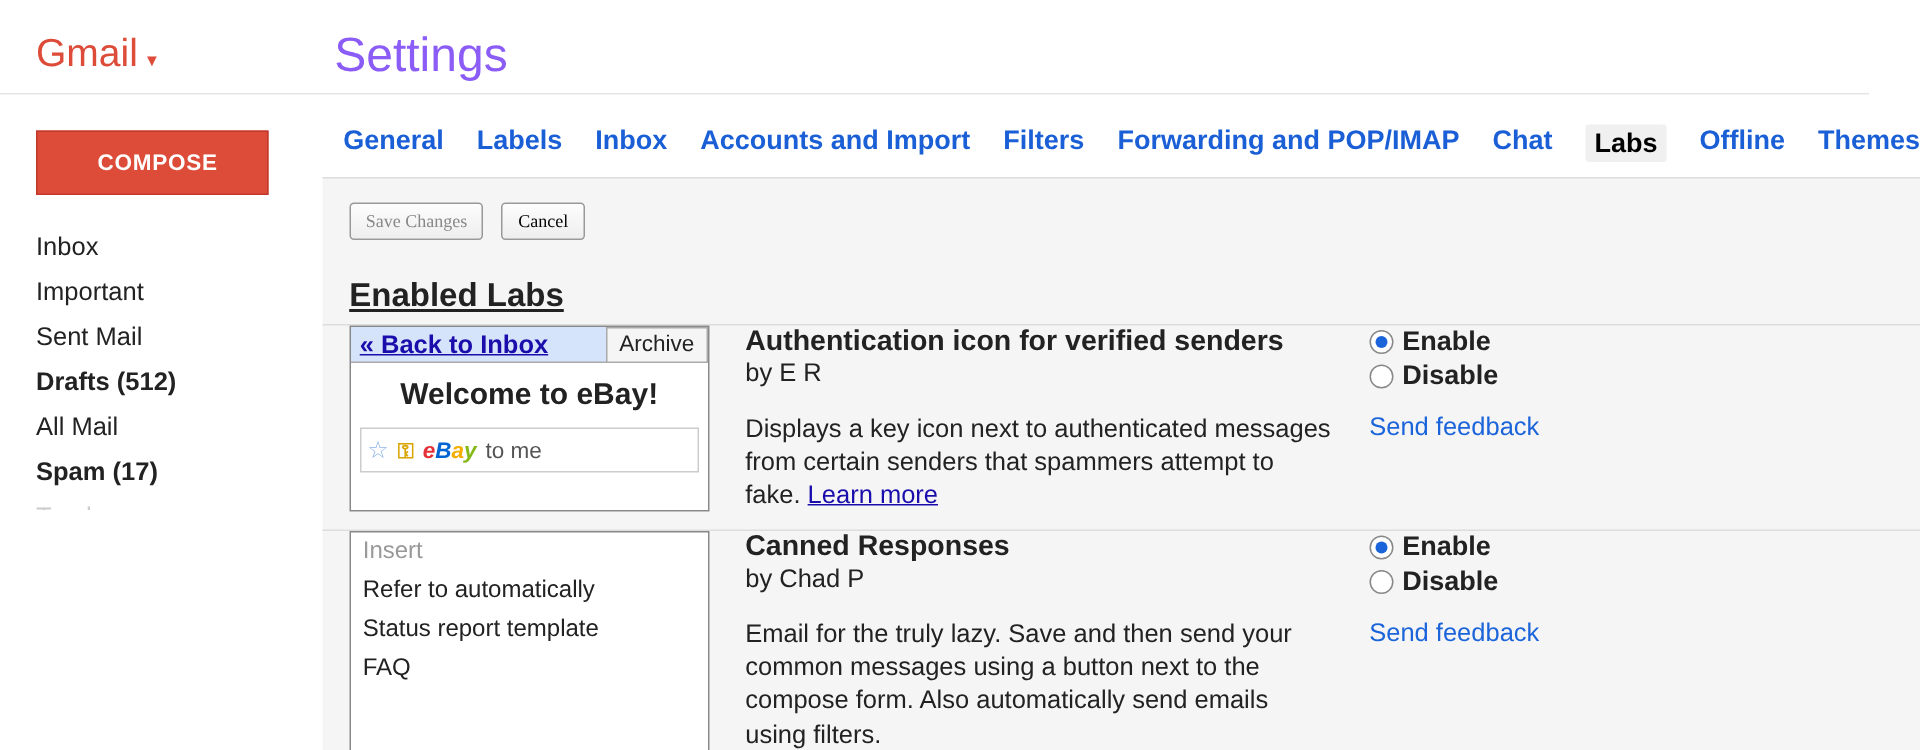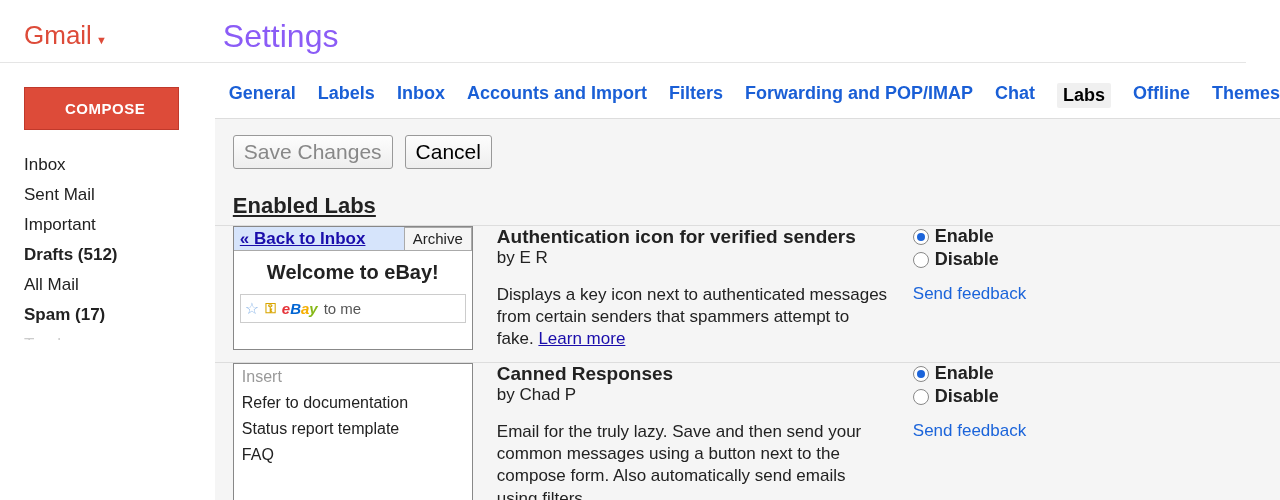--- a/index.html
+++ b/index.html
@@ -12,21 +12,21 @@
   .nav-item { font-size: 17px; padding: 5px 0; cursor: pointer; color: #222; }
   .nav-item.bold { font-weight: bold; }
   .main { flex: 1; padding: 18px 0 0 0; position: relative; }
   .page-title { font-size: 32px; font-weight: 400; color: #8b5cf6; margin-left: 12px; margin-bottom: 18px; }
   .topline { border-bottom: 1px solid #e5e5e5; width: 1280px; position: absolute; top: 62px; left: -245px; }
   .tabs { display: flex; gap: 22px; padding: 10px 0 10px 18px; font-size: 18px; font-weight: bold; flex-wrap: nowrap; }
   .tab { color: #1a5fd6; cursor: pointer; white-space: nowrap; }
   .tab.active { color: #000; background: #f0f0f0; padding: 2px 6px; border-radius: 2px; }
   .content-area { background: #f5f5f5; border-top: 1px solid #ddd; padding: 16px 0 0 0; min-height: 400px; margin-left: 4px; }
   .button-row { display: flex; gap: 12px; padding-left: 18px; margin-bottom: 24px; }
-  .gbtn { font-size: 21px; padding: 4px 10px; border: 1px solid #999; border-radius: 3px; background: linear-gradient(#fdfdfd,#eee); cursor: pointer; font-family: Liberation Sans, sans-serif; }
+  .gbtn { font-size: 12px; padding: 4px 10px; border: 1px solid #999; border-radius: 3px; background: linear-gradient(#fdfdfd,#eee); cursor: pointer; font-family: Liberation Serif, serif; }
   .gbtn.save { color: #888; }
   .section-header { font-size: 22px; font-weight: bold; padding-left: 18px; margin-bottom: 6px; text-decoration: underline; }
   .lab-row { display: flex; border-top: 1px solid #ddd; padding: 0 0 12px 0; }
   .lab-thumb { width: 240px; border: 1px solid #888; background: #fff; margin-left: 18px; font-size: 15px; min-height: 100px; position: relative; }
   .lab-desc { flex: 1; padding: 0 24px; max-width: 440px; }
   .lab-title { font-size: 19px; font-weight: bold; }
   .lab-by { font-size: 17px; margin-bottom: 16px; }
   .lab-body { font-size: 17px; line-height: 1.3; }
   .link { color: #1a0dab; text-decoration: underline; cursor: pointer; }
   .lab-controls { width: 240px; padding-top: 0; font-size: 18px; }
@@ -56,22 +56,22 @@
 
 <div class="container">
   <div class="sidebar">
     <div class="brand">
       <span>Gmail</span>
       <span class="brand-caret">▼</span>
     </div>
     <button class="compose-btn">COMPOSE</button>
     <div id="nav-list">
         <div class="nav-item">Inbox</div>
+        <div class="nav-item">Important</div>
         <div class="nav-item">Sent Mail</div>
-        <div class="nav-item">Important</div>
         <div class="nav-item bold">Drafts (512)</div>
         <div class="nav-item">All Mail</div>
         <div class="nav-item bold">Spam (17)</div>
         <div class="nav-item" style="color: rgb(204, 204, 204); overflow: hidden; height: 10px;">Trash</div>
       </div>
   </div>
 
   <div class="main">
     <div class="page-title">Settings</div>
     <div class="topline"></div>
@@ -126,21 +126,21 @@
             <span class="radio"></span>
             <span>Disable</span>
           </div>
           <div class="feedback">Send feedback</div>
         </div>
       </div>
 
       <div class="lab-row">
         <div class="lab-thumb" id="thumb2">
             <div class="thumb2-item disabled">Insert</div>
-            <div class="thumb2-item">Refer to documentation</div>
+            <div class="thumb2-item">Refer to automatically</div>
             <div class="thumb2-item">Status report template</div>
             <div class="thumb2-item">FAQ</div>
           </div>
         <div class="lab-desc">
           <div class="lab-title">Canned Responses</div>
           <div class="lab-by">by Chad P</div>
           <div class="lab-body">Email for the truly lazy. Save and then send your common messages using a button next to the compose form. Also automatically send emails using filters.</div>
         </div>
         <div class="lab-controls">
           <div class="radio-row">

